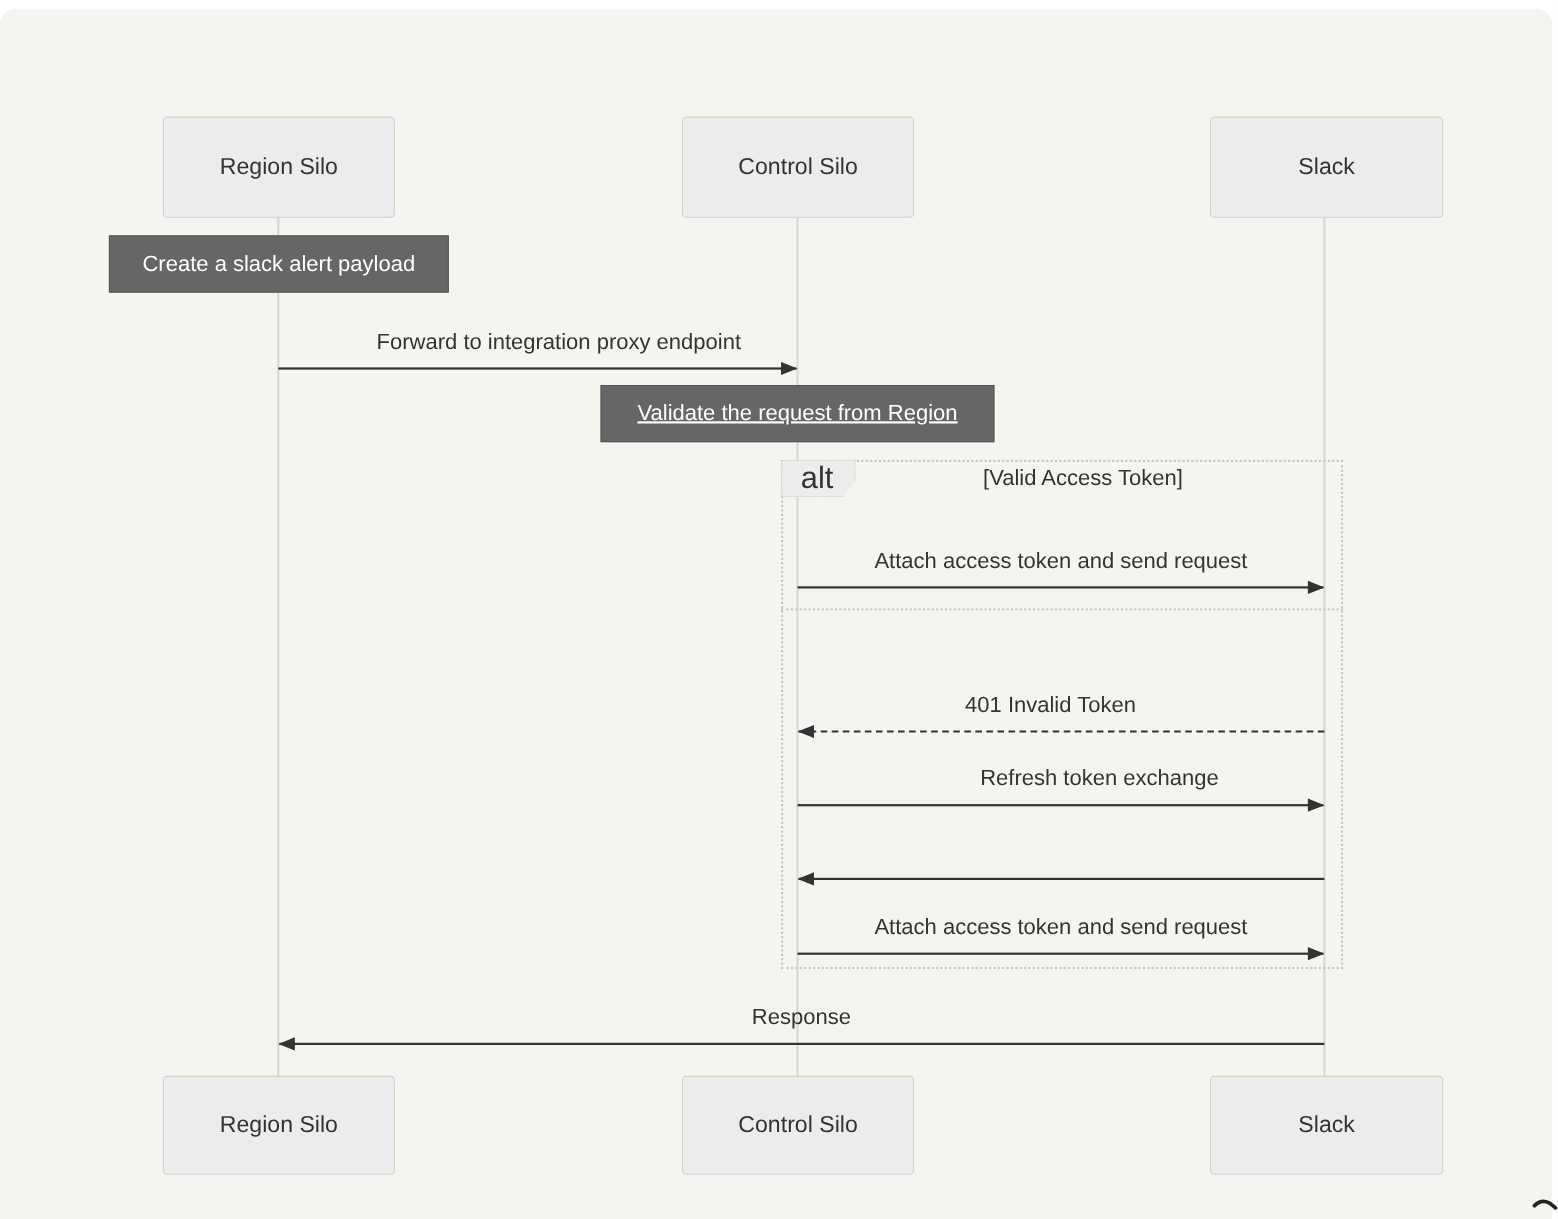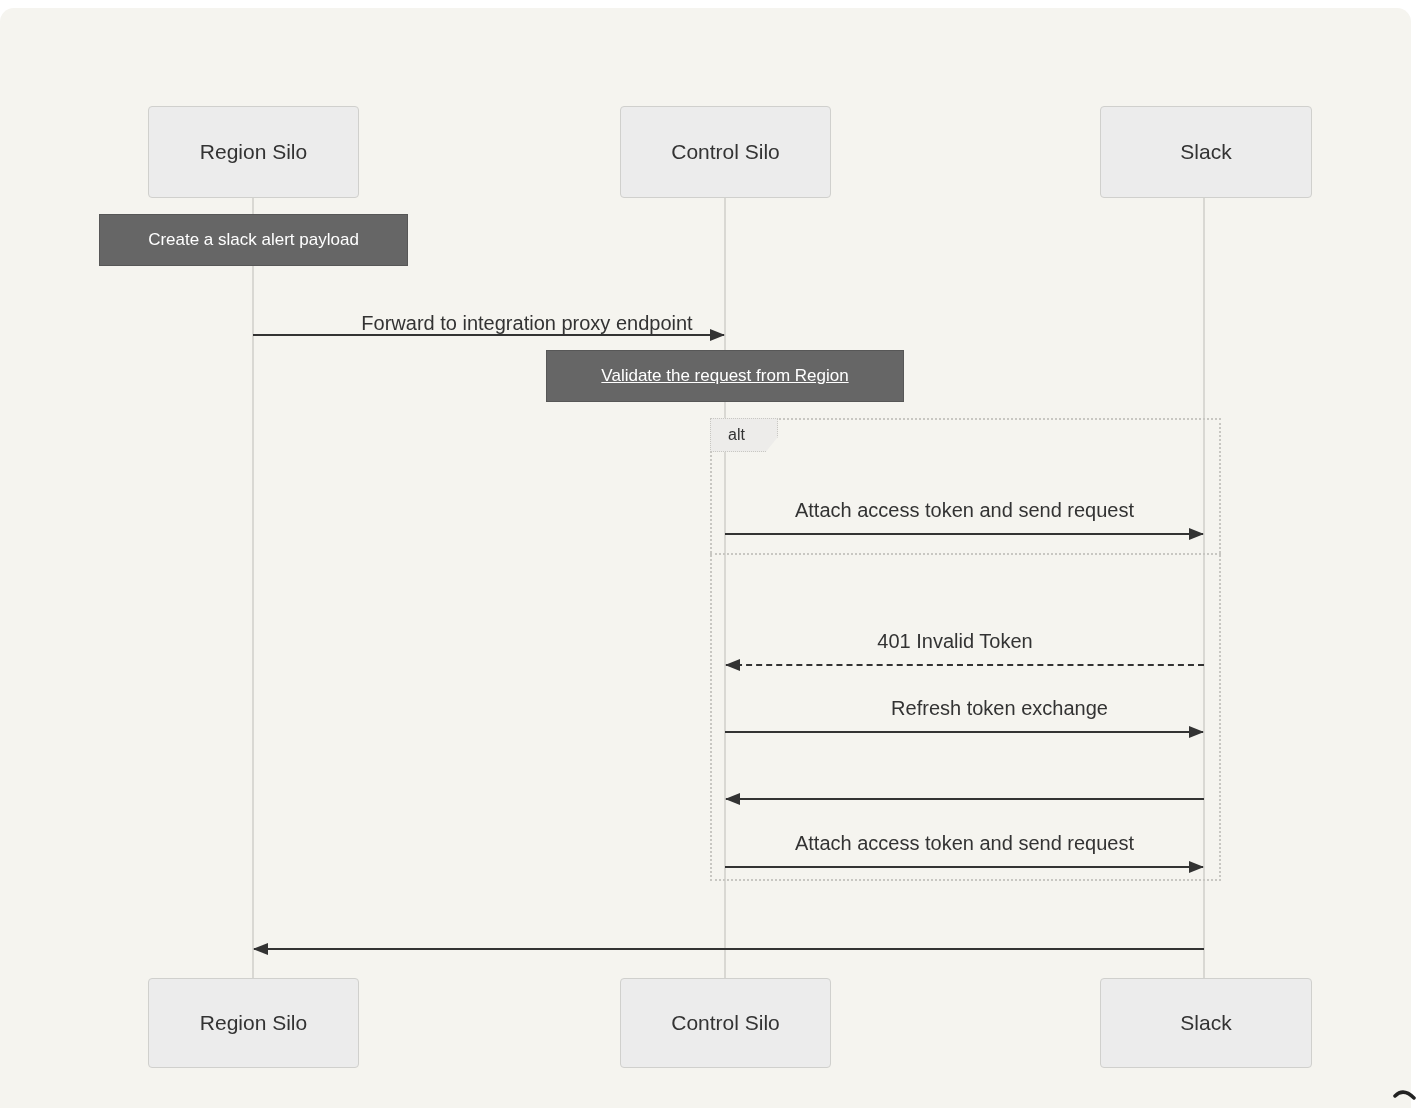--- a/index.html
+++ b/index.html
@@ -27,21 +27,21 @@
   .actor-box{
     position:absolute;width:211px;height:92px;
     background:var(--actor_fill);border:1px solid var(--actor_border);
     border-radius:4px;display:flex;align-items:center;justify-content:center;
     font-size:21px;color:var(--text);
   }
   .note{
     position:absolute;height:52px;background:var(--note_fill);
     border:1px solid var(--note_border);
     display:flex;align-items:center;justify-content:center;
-    font-size:17px;color:var(--note_text);white-space:nowrap;
+    font-size:20px;color:var(--note_text);white-space:nowrap;
   }
   .msg-label{
     position:absolute;height:30px;line-height:30px;text-align:center;
     font-size:20px;color:var(--text);white-space:nowrap;
   }
   .msg-line{position:absolute;height:0;border-top:2px solid var(--line);}
   .msg-line.dashed{border-top-style:dashed;}
   .head{position:absolute;width:0;height:0;border-style:solid;top:-7px;}
   .head.right{right:-1px;border-width:6px 0 6px 15px;
     border-color:transparent transparent transparent var(--line);}
@@ -52,21 +52,21 @@
     border:2px dotted var(--frame_border);
   }
   .alt-divider{
     position:absolute;left:710px;top:545px;width:511px;height:0;
     border-top:2px dotted var(--frame_border);
   }
   .alt-label{
     position:absolute;left:710px;top:410px;width:68px;height:34px;
     background:var(--label_fill);border:1px dotted var(--frame_border);
     clip-path:polygon(0 0,100% 0,100% 55%,82% 100%,0 100%);
-    font-size:16px;color:var(--text);
+    font-size:28px;color:var(--text);
     display:flex;align-items:center;padding-left:17px;
   }
   .cond-label{
     position:absolute;left:710px;width:511px;height:28px;line-height:28px;
     text-align:center;font-size:20px;color:var(--text);white-space:nowrap;
   }
   .cursor-artifact{position:absolute;left:1392px;top:1076px;}
 </style>
 </head>
 <body>
@@ -85,34 +85,35 @@
       <span>Control Silo</span>
     </div>
     <div class="actor-box" style="left:1100px;top:98px;width:212px;">
       <span>Slack</span>
     </div>
 
     <div class="note" style="left:99px;top:206px;width:309px;">
       <span>Create a slack alert payload</span>
     </div>
 
-    <div class="msg-label" style="left:271px;top:288px;width:512px;margin-top:12px;">Forward to integration proxy endpoint</div>
+    <div class="msg-label" style="left:252px;top:288px;width:512px;">Forward to integration proxy endpoint</div>
     <div class="msg-line" style="left:253px;top:326px;width:471px;">
       <span class="head right"></span>
     </div>
 
     <div class="note" style="left:546px;top:342px;width:358px;text-decoration:underline;">
       <span>Validate the request from Region</span>
     </div>
 
     <div class="alt-frame"></div>
     <div class="alt-divider"></div>
     <div class="alt-label">
       <span>alt</span>
     </div>
+    <div class="cond-label" style="top:413px;padding-left:38px;">[Valid Access Token]</div>
 
     <div class="msg-label" style="left:725px;top:487px;width:479px;">Attach access token and send request</div>
     <div class="msg-line" style="left:725px;top:525px;width:478px;">
       <span class="head right"></span>
     </div>
 
     <div class="msg-label" style="left:725px;top:618px;width:460px;">401 Invalid Token</div>
     <div class="msg-line dashed" style="left:726px;top:656px;width:478px;">
       <span class="head left"></span>
     </div>
@@ -124,20 +125,21 @@
 
     <div class="msg-line" style="left:726px;top:790px;width:478px;">
       <span class="head left"></span>
     </div>
 
     <div class="msg-label" style="left:725px;top:820px;width:479px;">Attach access token and send request</div>
     <div class="msg-line" style="left:725px;top:858px;width:478px;">
       <span class="head right"></span>
     </div>
 
+    <div class="msg-label" style="left:253px;top:902px;width:951px;">Response</div>
     <div class="msg-line" style="left:254px;top:940px;width:950px;">
       <span class="head left"></span>
     </div>
 
     <div class="actor-box" style="left:148px;top:970px;height:90px;">
       <span>Region Silo</span>
     </div>
     <div class="actor-box" style="left:620px;top:970px;height:90px;">
       <span>Control Silo</span>
     </div>

